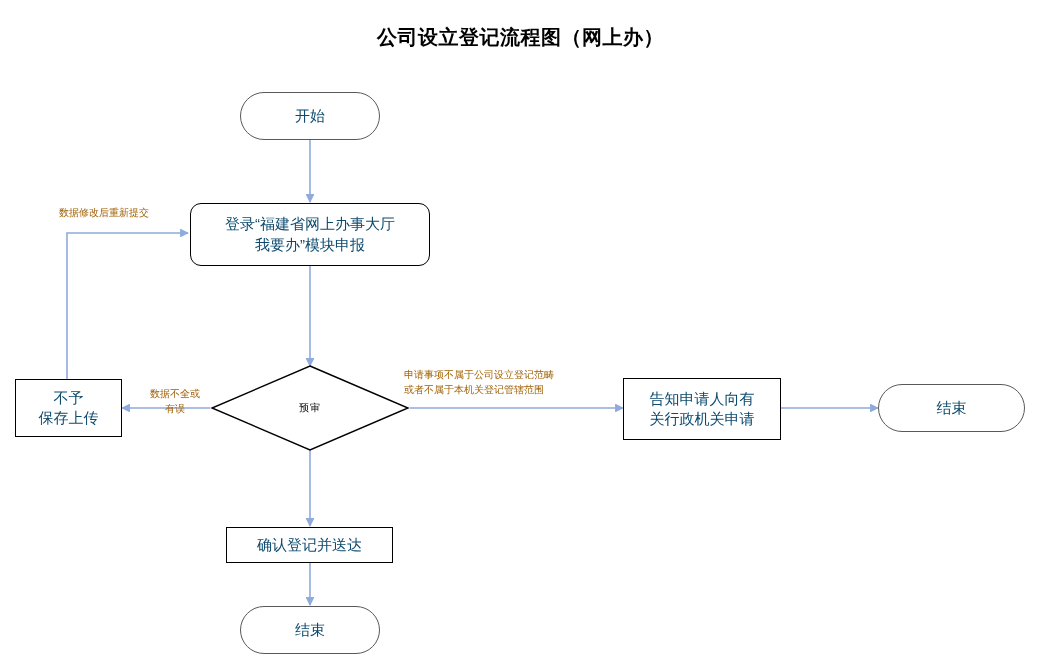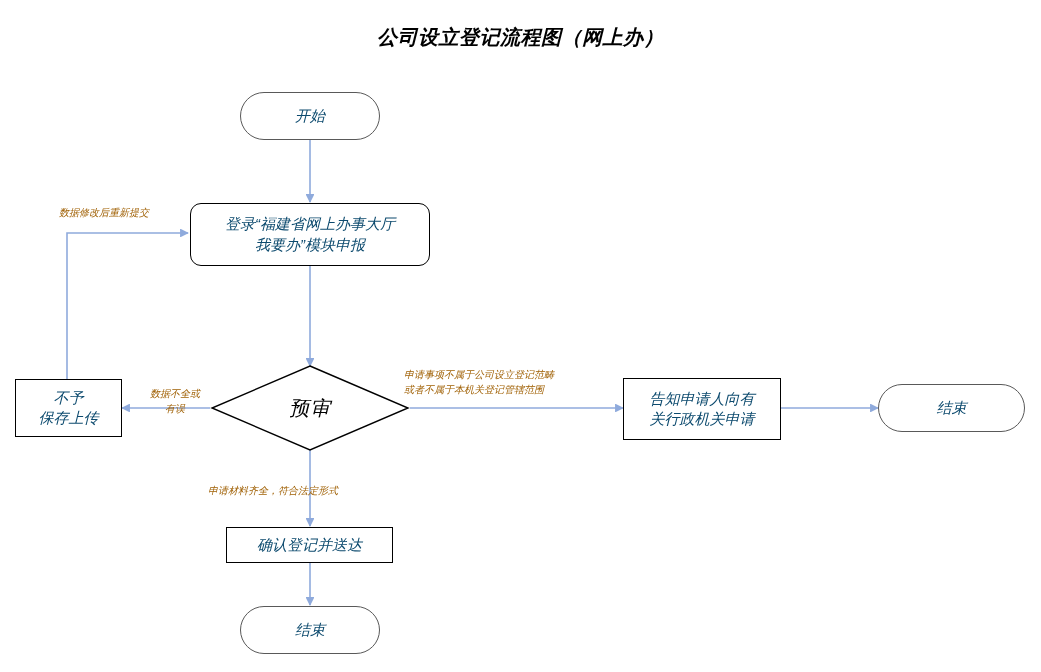--- a/index.html
+++ b/index.html
@@ -11,21 +11,20 @@
   body {
     font-family: "Liberation Sans", sans-serif;
     -webkit-font-smoothing: none;
   }
   #canvas {
     position: relative;
     width: 1041px;
     height: 672px;
     background: #ffffff;
     overflow: hidden;
-    font-style: italic;
   }
 
   
   .title {
     position: absolute;
     left: 0;
     top: 24px;
     width: 1041px;
     text-align: center;
     font-family: "DejaVu Serif", "Liberation Serif", serif;
@@ -68,21 +67,21 @@
     justify-content: center;
   }
   .decision-wrap svg {
     position: absolute;
     left: 0;
     top: 0;
   }
   .decision-label {
     position: relative;
     z-index: 2;
-    font-size: 20px;
+    font-size: 10px;
     color: #000000;
     letter-spacing: 1px;
   }
 
   
   .edge-label {
     position: absolute;
     color: #a16207;
     font-size: 10px;
     line-height: 1.45;
@@ -174,15 +173,14 @@
   <div class="node terminator" style="left:240px; top:606px; width:140px; height:48px;">结束</div>
 
   <div class="edge-label left" style="left:59px; top:206px; width:140px;">数据修改后重新提交</div>
 
   <div class="edge-label center" style="left:133px; top:387px; width:84px;">数据不全或
 有误</div>
 
   <div class="edge-label left" style="left:404px; top:368px; width:232px;">申请事项不属于公司设立登记范畴
 或者不属于本机关登记管辖范围</div>
 
-  <div class="edge-label left" style="left:208px; top:484px; width:210px;">申请材料齐全，符合法定形式</div>
 
 </div>
 
 </body></html>

